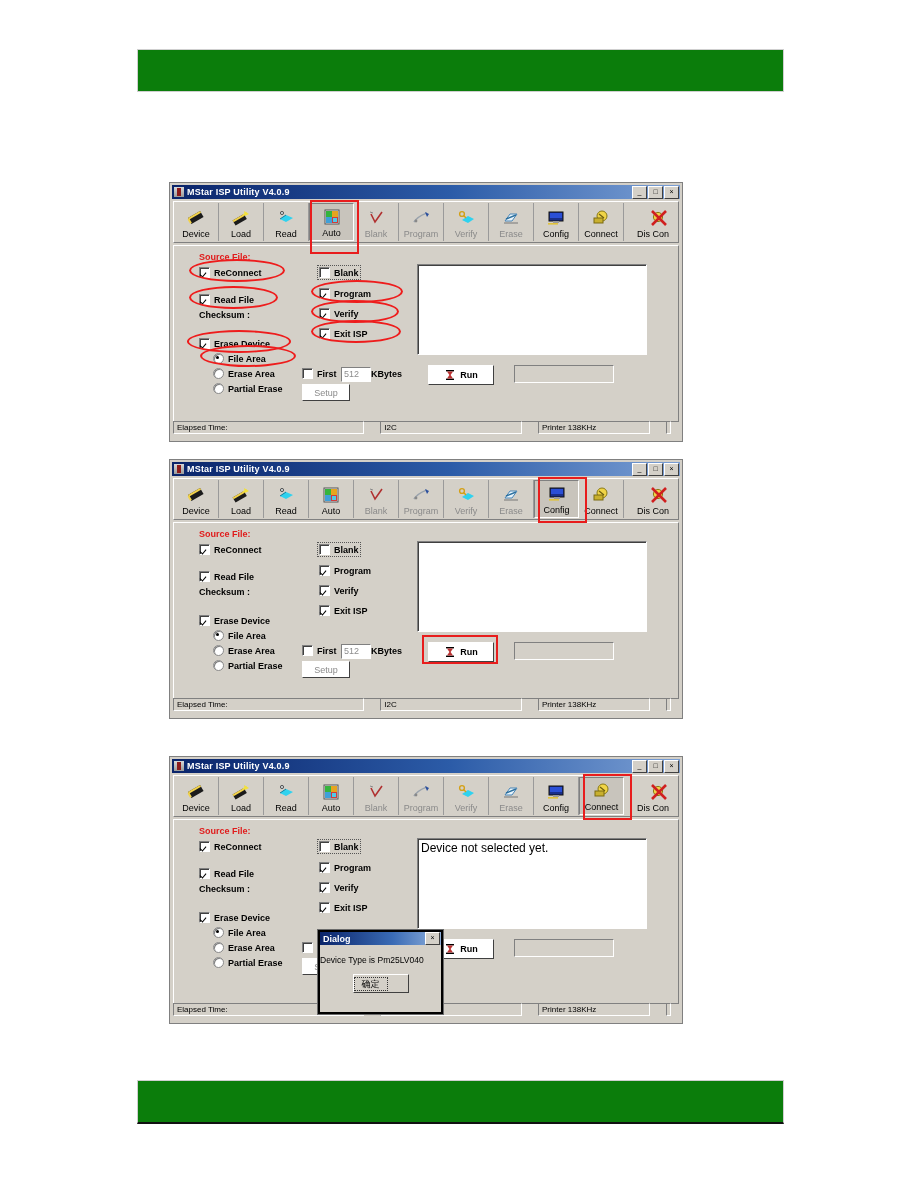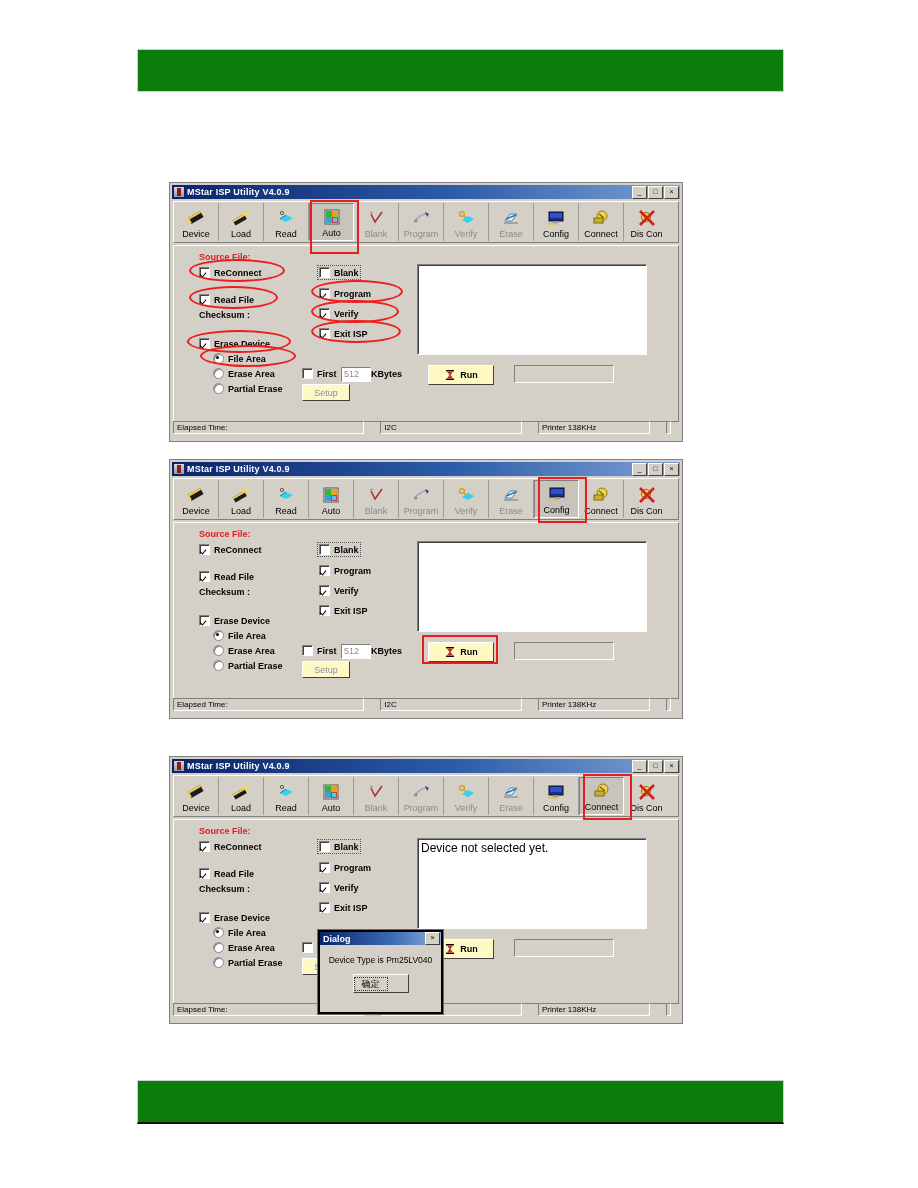--- a/index.html
+++ b/index.html
@@ -64,21 +64,21 @@
     padding:1px 0;
   }
   .tbtn{
     width:45px;height:38px;
     display:flex;flex-direction:column;align-items:center;justify-content:flex-end;
     border-right:1px solid #9a9a9a;
     position:relative;
     box-sizing:border-box;
     padding-bottom:1px;
   }
-  .tbtn:last-child{border-right:none;}
+  .tbtn:last-child{border-right:none;align-items:flex-end;}
   .tbtn .tico{height:22px;display:flex;align-items:center;justify-content:center;}
   .tbtn .tlbl{font-size:9px;line-height:11px;color:#000;white-space:nowrap;}
   .tbtn.disabled .tlbl{color:#8a8a8a;}
   .tbtn.pressed{
     background:#c8c4bc;
     border-top:1px solid #808080;border-left:1px solid #808080;
     border-right:1px solid #fff;border-bottom:1px solid #fff;
   }
   .hl-box{
     position:absolute;border:2px solid #e81d1d;
@@ -131,21 +131,21 @@
     overflow:hidden;
   }
   .numfield{
     position:absolute;background:#ffffff;
     border-top:1px solid #808080;border-left:1px solid #808080;
     border-right:1px solid #fff;border-bottom:1px solid #fff;
     font-size:9px;color:#8d8d8d;padding:0 2px;line-height:12px;
   }
   .btn{
     position:absolute;
-    background:#fef9c3;
+    background:#ffffff;
     border-top:1px solid #fff;border-left:1px solid #fff;
     border-right:1px solid #404040;border-bottom:1px solid #404040;
     font-size:9px;font-weight:bold;display:flex;align-items:center;justify-content:center;
     color:#000;
   }
   .btn.dis{color:#8a8a8a;text-shadow:1px 1px 0 #fff;font-weight:normal;}
   .progfield{
     position:absolute;background:#d4d0c8;
     border-top:1px solid #808080;border-left:1px solid #808080;
     border-right:1px solid #fff;border-bottom:1px solid #fff;
@@ -169,21 +169,21 @@
     position:absolute;background:#d4d0c8;
     border:2px solid #000000;box-shadow:0 0 0 1px #6b6b6b;
     z-index:40;
   }
   .dlg-title{
     height:13px;display:flex;align-items:center;padding:0 1px 0 3px;
     background:linear-gradient(90deg,#0a246a 0%,#3a6bb5 60%,#8fb0dc 100%);
   }
   .dlg-title span{color:#fff;font-weight:bold;font-size:9px;flex:1;}
   .dlg-msg{
-    text-align:center;font-size:8.5px;margin-top:10px;color:#000;
+    text-align:left;font-size:8.5px;margin-top:10px;color:#000;
   }
   .dlg-ok{
     width:54px;height:17px;margin:9px auto 0 auto;
     background:#d4d0c8;
     border-top:1px solid #fff;border-left:1px solid #fff;
     border-right:1px solid #404040;border-bottom:1px solid #404040;
     display:flex;align-items:center;justify-content:flex-start;
     font-size:9px;color:#000;
   }
   .dlg-ok span{border:1px dotted #333;padding:0 7px;line-height:12px;}

